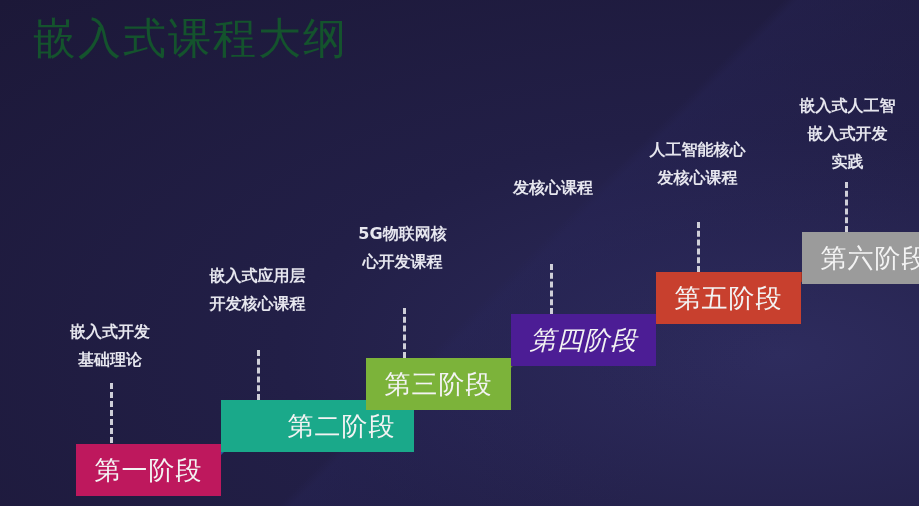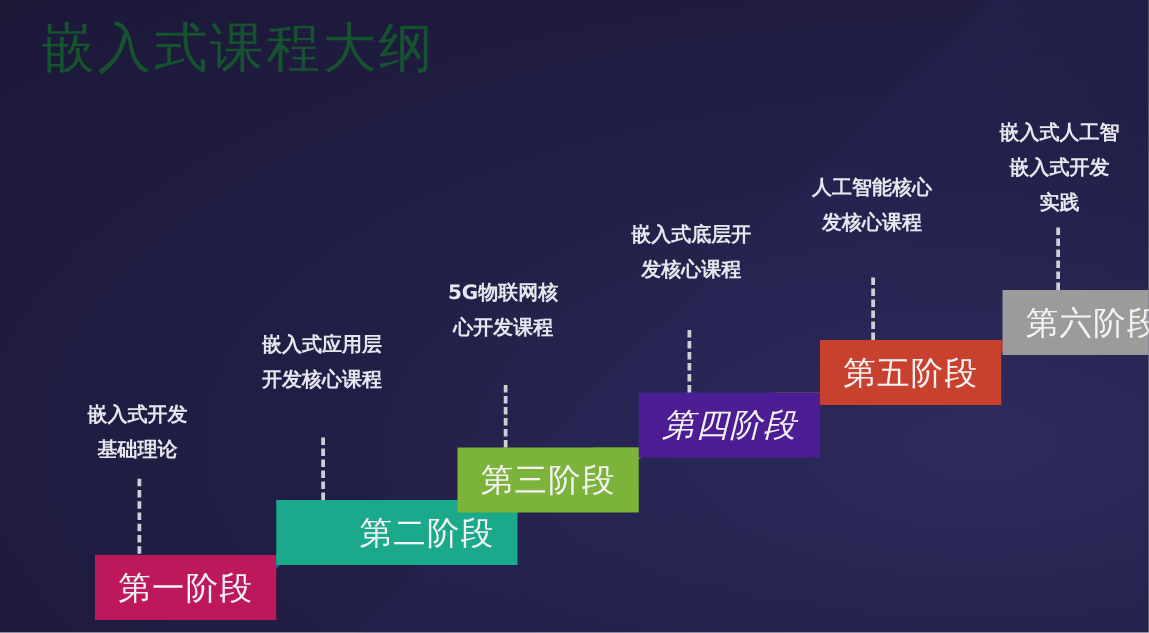--- a/index.html
+++ b/index.html
@@ -72,21 +72,20 @@
 <div class="desc" style="left:335px; top:220px; width:135px;">
   <div>5G物联网核</div>
   <div>心开发课程</div>
 </div>
 
 <div class="stage" style="left:475px; top:314px; width:145px; background:#4c1d95;font-style:italic;">
   <span>第四阶段</span>
 </div>
 <div class="dash" style="left:550px; top:264px; height:50px;"></div>
 <div class="desc" style="left:483px; top:174px; width:140px;">
-  <div>嵌入式底层开</div>
   <div>发核心课程</div>
 </div>
 
 <div class="stage" style="left:620px; top:272px; width:145px; background:#c8402e;">
   <span>第五阶段</span>
 </div>
 <div class="dash" style="left:697px; top:222px; height:50px;"></div>
 <div class="desc" style="left:630px; top:136px; width:135px;">
   <div>人工智能核心</div>
   <div>发核心课程</div>

